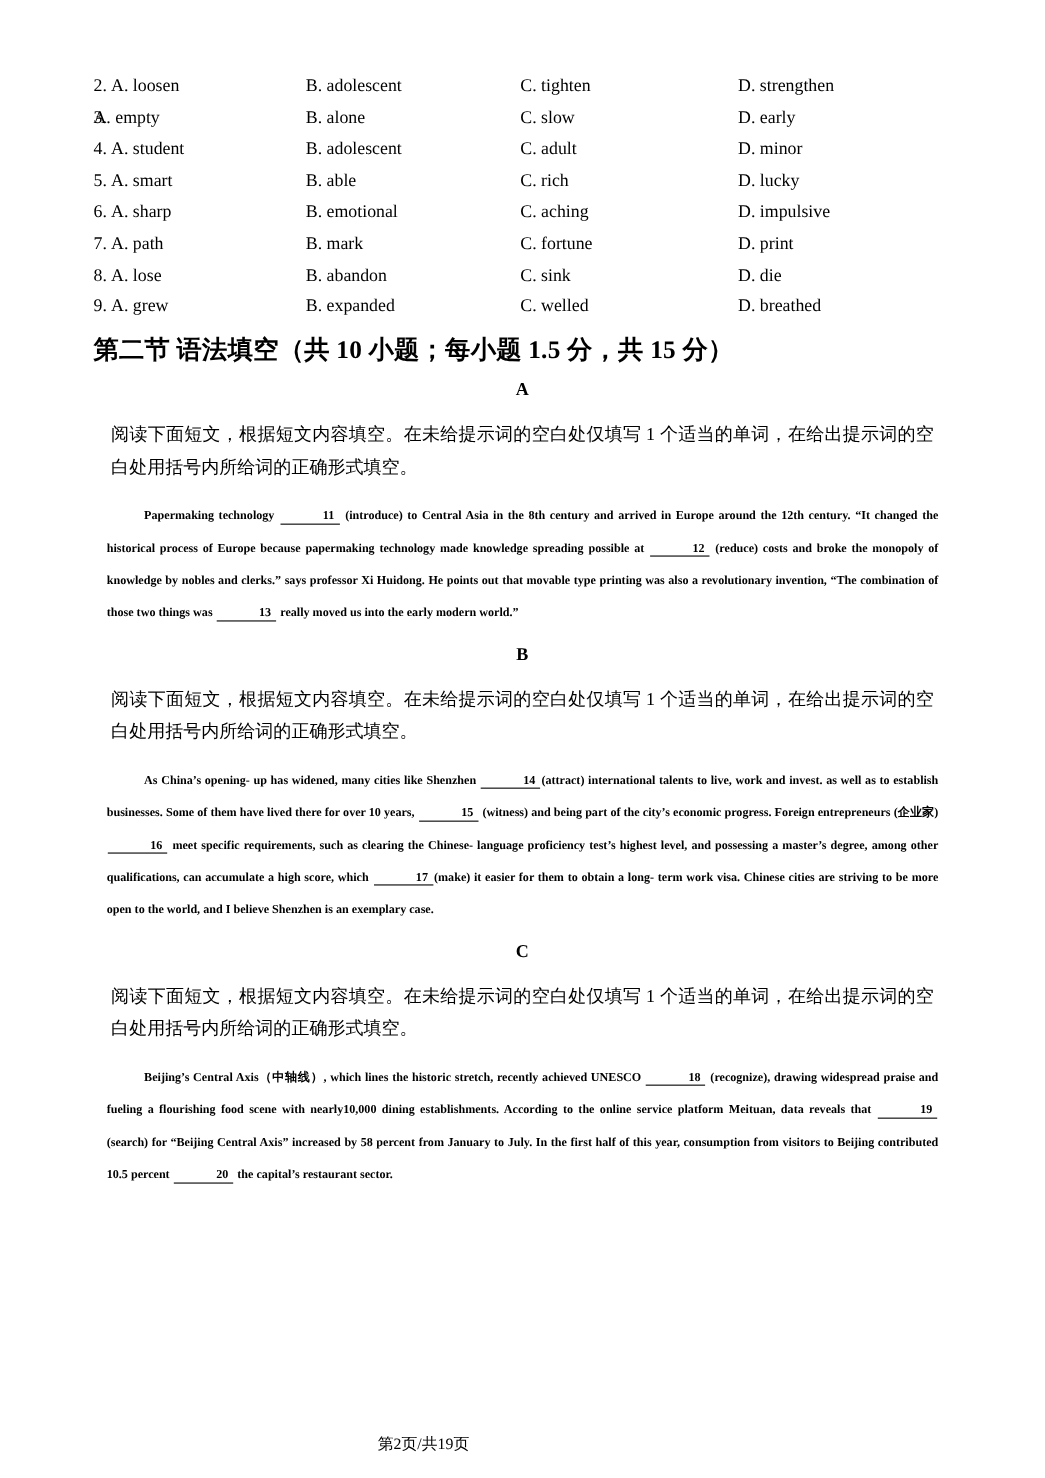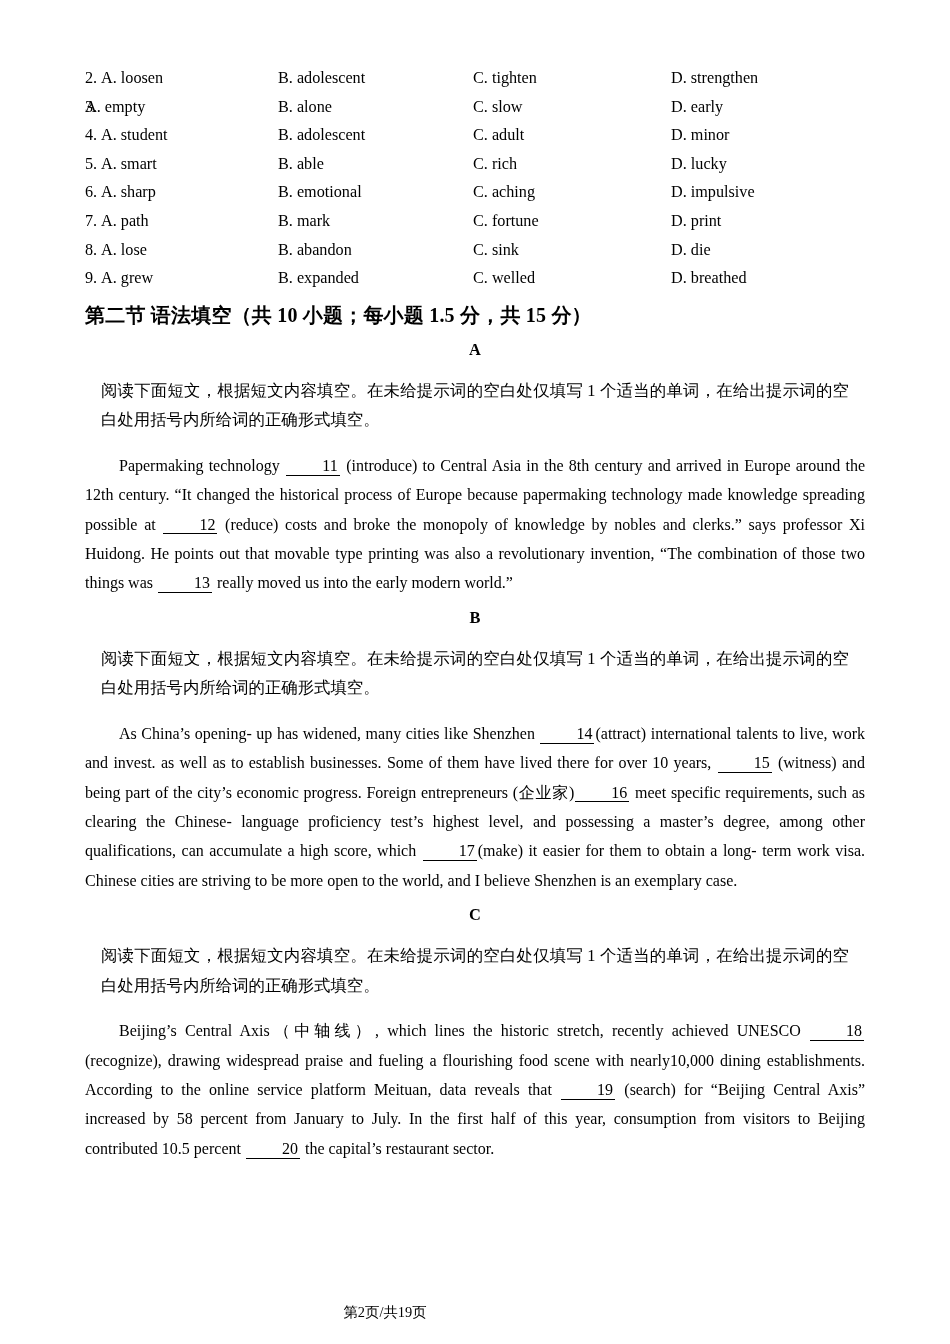--- a/index.html
+++ b/index.html
@@ -40,21 +40,21 @@
     display: inline-block;
   }
   .mc-a { left: 0px; }
   .mc-b { left: 193px; }
   .mc-c { left: 388px; }
   .mc-d { left: 586px; }
 
   
   .cn-heading {
     font-weight: bold;
-    font-size: 20px;
+    font-size: 23px;
     line-height: 1.45;
     margin: 8px 0 0 0;
     letter-spacing: 0.2px;
   }
   .passage-letter {
     text-align: center;
     font-weight: bold;
     font-size: 16.4px;
     margin: 10px 0 4px 0;
     letter-spacing: 0.3px;
@@ -64,25 +64,26 @@
   .cn-instruction {
     font-size: 16.4px;
     line-height: 29.5px;
     text-align: justify;
     text-justify: inter-ideograph;
     margin: 16px;
   }
 
   
   .passage {
-    font-size: 16px;
+    font-size: 11px;
     line-height: 29.4px;
     text-align: justify;
-    margin: 0;
+    margin: 12px;
     text-indent: 0;
+    font-weight: bold;
   }
   .passage.indent { text-indent: 34px; }
 
   
   .blank {
     display: inline-block;
     border-bottom: 1.4px solid #000;
     text-align: center;
     min-width: 54px;
     line-height: 1.05;

